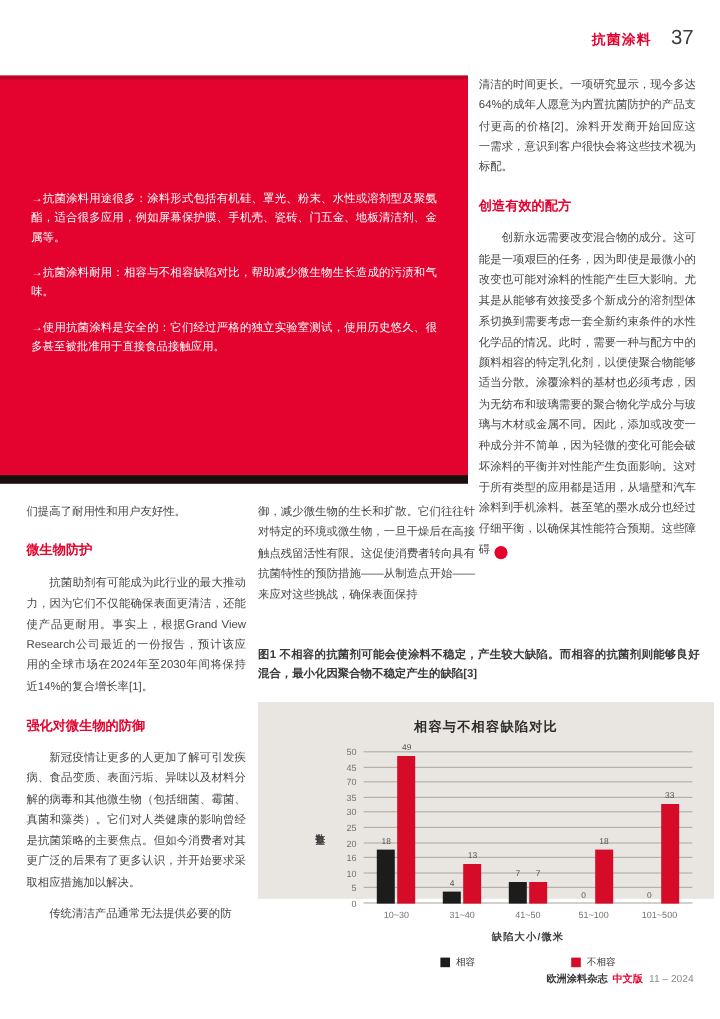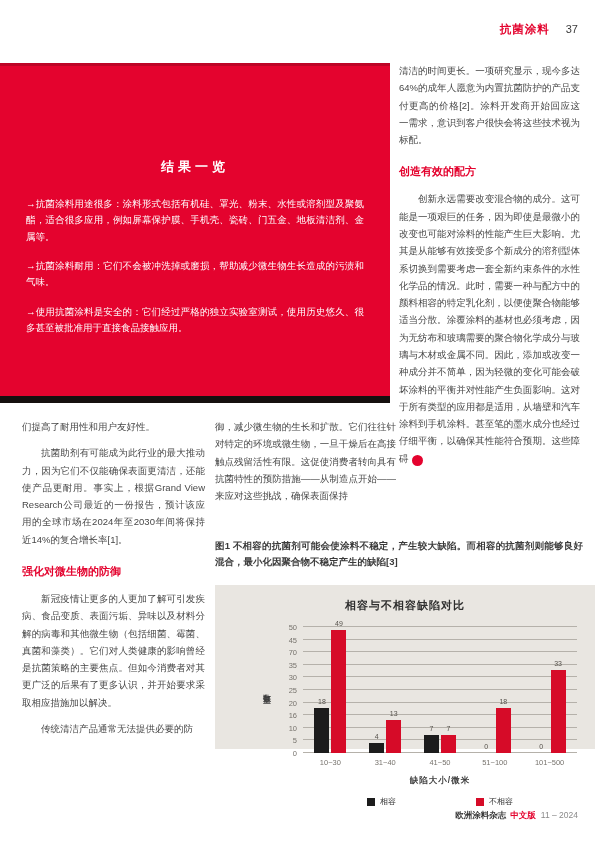--- a/index.html
+++ b/index.html
@@ -2,21 +2,21 @@
 <html><head>
 <meta charset="utf-8">
 <style>
   * { margin:0; padding:0; box-sizing:border-box; }
   body { background:#888; font-family:"Liberation Sans","DejaVu Sans",sans-serif; }
   .page { position:relative; width:600px; height:849px; background:#ffffff; overflow:hidden; margin:0 auto; }
 
   
   .hdr { position:absolute; top:22px; right:22px; display:flex; align-items:baseline; gap:16px; }
   .hdr .sec { color:#e4032e; font-weight:bold; font-size:11.5px; letter-spacing:1px; }
-  .hdr .pg  { color:#3c3c3c; font-size:11px; }
+  .hdr .pg  { color:#3c3c3c; font-size:17px; }
 
   
   .summary-box { position:absolute; left:0; top:63px; width:390px; height:340px;
     background:#e4032e; border-top:3px solid #bd0426; border-bottom:7px solid #16100f;
     padding:92px 26px 0 26px; }
   .summary-box h2 { color:#fff; font-size:13px; font-weight:bold; text-align:center;
     letter-spacing:4px; margin-bottom:20px; }
   .summary-box .bullet { color:#ffffff; font-size:9.5px; line-height:1.72;
     text-align:justify; margin-bottom:13px; }
 
@@ -71,28 +71,28 @@
 <body>
 
 <div class="page">
 
   <div class="hdr">
     <span class="sec">抗菌涂料</span>
     <span class="pg">37</span>
   </div>
 
   <section class="summary-box">
-    <h2>结果一览</h2>
     <p class="bullet">→抗菌涂料用途很多：涂料形式包括有机硅、罩光、粉末、水性或溶剂型及聚氨酯，适合很多应用，例如屏幕保护膜、手机壳、瓷砖、门五金、地板清洁剂、金属等。</p>
-    <p class="bullet">→抗菌涂料耐用：它们不会被冲洗掉或磨损，帮助减少微生物生长造成的污渍和气味。</p>
+    <p class="bullet">→抗菌涂料耐用：相容与不相容缺陷对比，帮助减少微生物生长造成的污渍和气味。</p>
     <p class="bullet">→使用抗菌涂料是安全的：它们经过严格的独立实验室测试，使用历史悠久、很多甚至被批准用于直接食品接触应用。</p>
   </section>
 
   <div class="col col-left">
     <p class="noindent">们提高了耐用性和用户友好性。</p>
+    <h3>微生物防护</h3>
     <p>抗菌助剂有可能成为此行业的最大推动力，因为它们不仅能确保表面更清洁，还能使产品更耐用。事实上，根据Grand View Research公司最近的一份报告，预计该应用的全球市场在2024年至2030年间将保持近14%的复合增长率[1]。</p>
     <h3>强化对微生物的防御</h3>
     <p>新冠疫情让更多的人更加了解可引发疾病、食品变质、表面污垢、异味以及材料分解的病毒和其他微生物（包括细菌、霉菌、真菌和藻类）。它们对人类健康的影响曾经是抗菌策略的主要焦点。但如今消费者对其更广泛的后果有了更多认识，并开始要求采取相应措施加以解决。</p>
     <p>传统清洁产品通常无法提供必要的防</p>
   </div>
 
   <div class="col col-middle">
     <p class="noindent">御，减少微生物的生长和扩散。它们往往针对特定的环境或微生物，一旦干燥后在高接触点残留活性有限。这促使消费者转向具有抗菌特性的预防措施——从制造点开始——来应对这些挑战，确保表面保持</p>
   </div>
 

